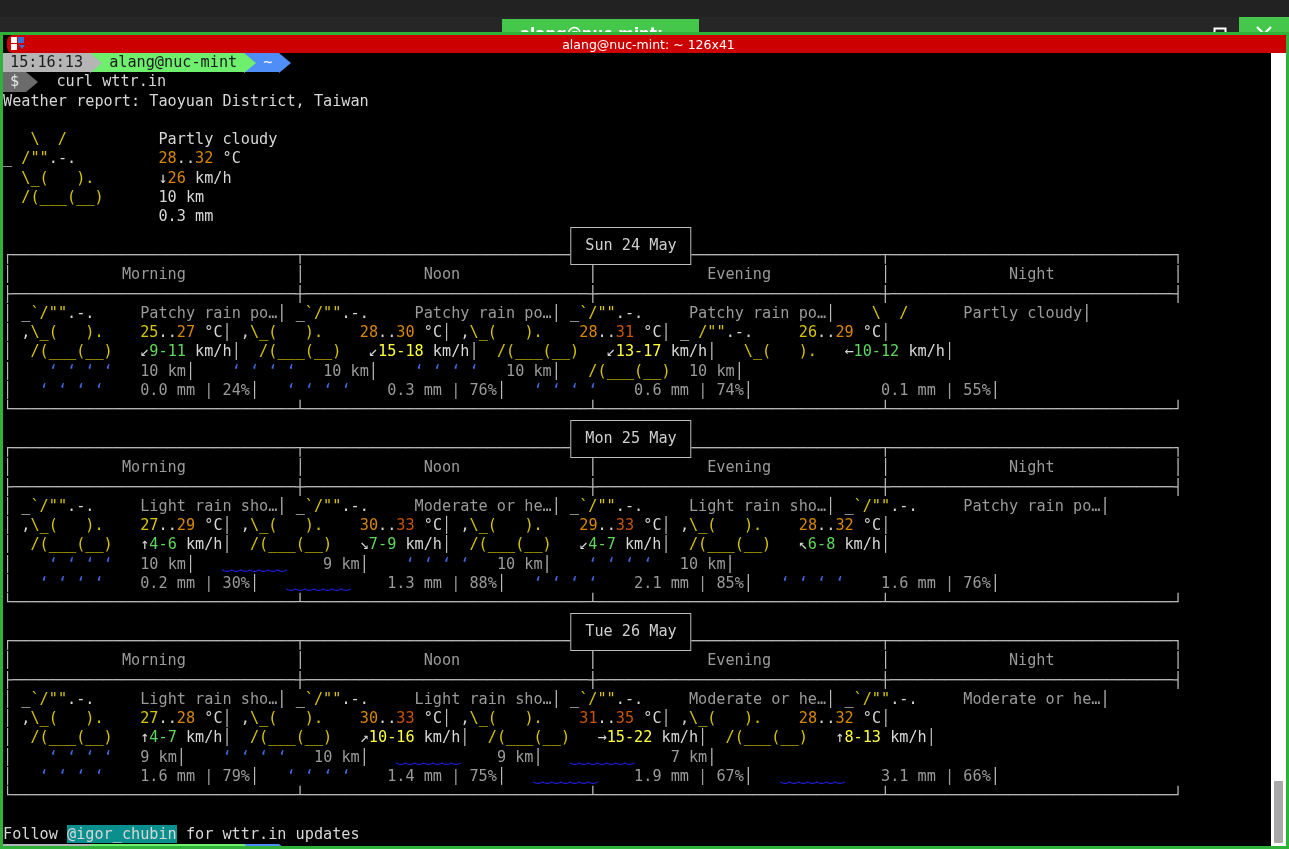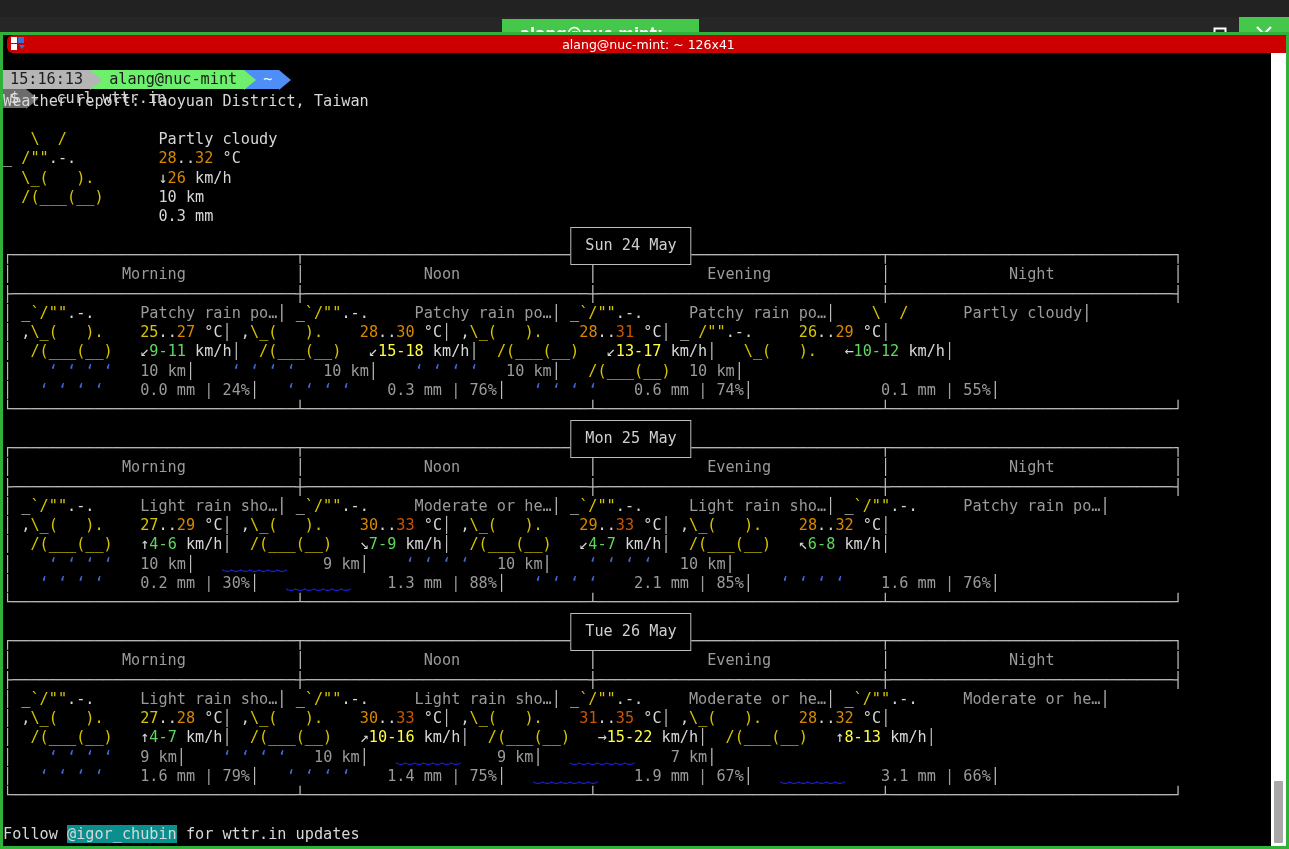--- a/index.html
+++ b/index.html
@@ -69,21 +69,21 @@
     font-family: "DejaVu Sans Mono", "Liberation Mono", monospace;
     font-size: 15.2px;
     line-height: 19.3px;
     white-space: pre;
     padding: 0;
     overflow: hidden;
   }
   .line { height: 19.3px; white-space: pre; }
 
   
-  .pl { display: inline-flex; align-items: flex-end; height: 36px; vertical-align: top; }
+  .pl { display: inline-flex; align-items: flex-start; height: 30px; vertical-align: top; }
   .seg { display: inline-flex; align-items: center; padding: 0 7px; height: 19.3px; font-size: 15.2px; }
   .seg-time { background: #b5b5b5; color: #1c1c1c; }
   .seg-host { background: #6ef06e; color: #1c1c1c; }
   .seg-path { background: #4f8ef7; color: #ffffff; }
   .seg-dollar { background: #6b6b6b; color: #e8e8e8; }
   .arrow { width: 12px; height: 19.3px; display: inline-block; }
 
   .cmdtext { color: #d6d6d6; }
   .white { color: #d7d7d7; }
   .yellow { color: #d7c400; }

